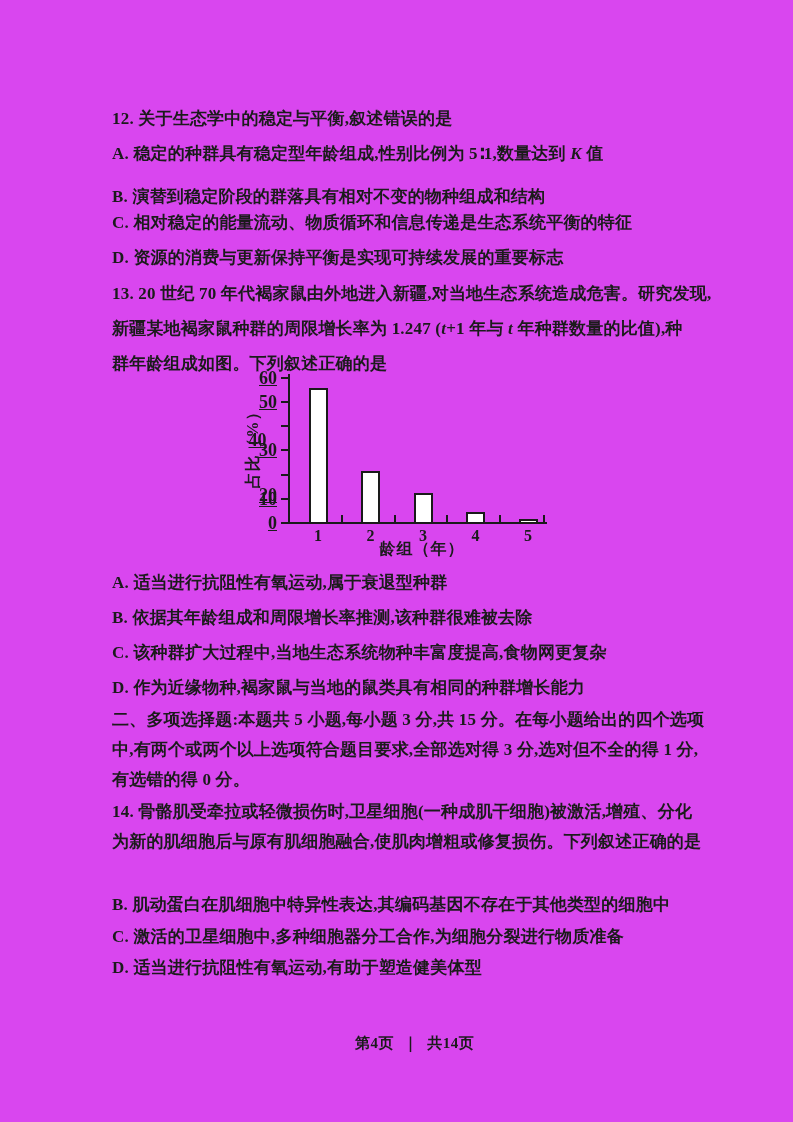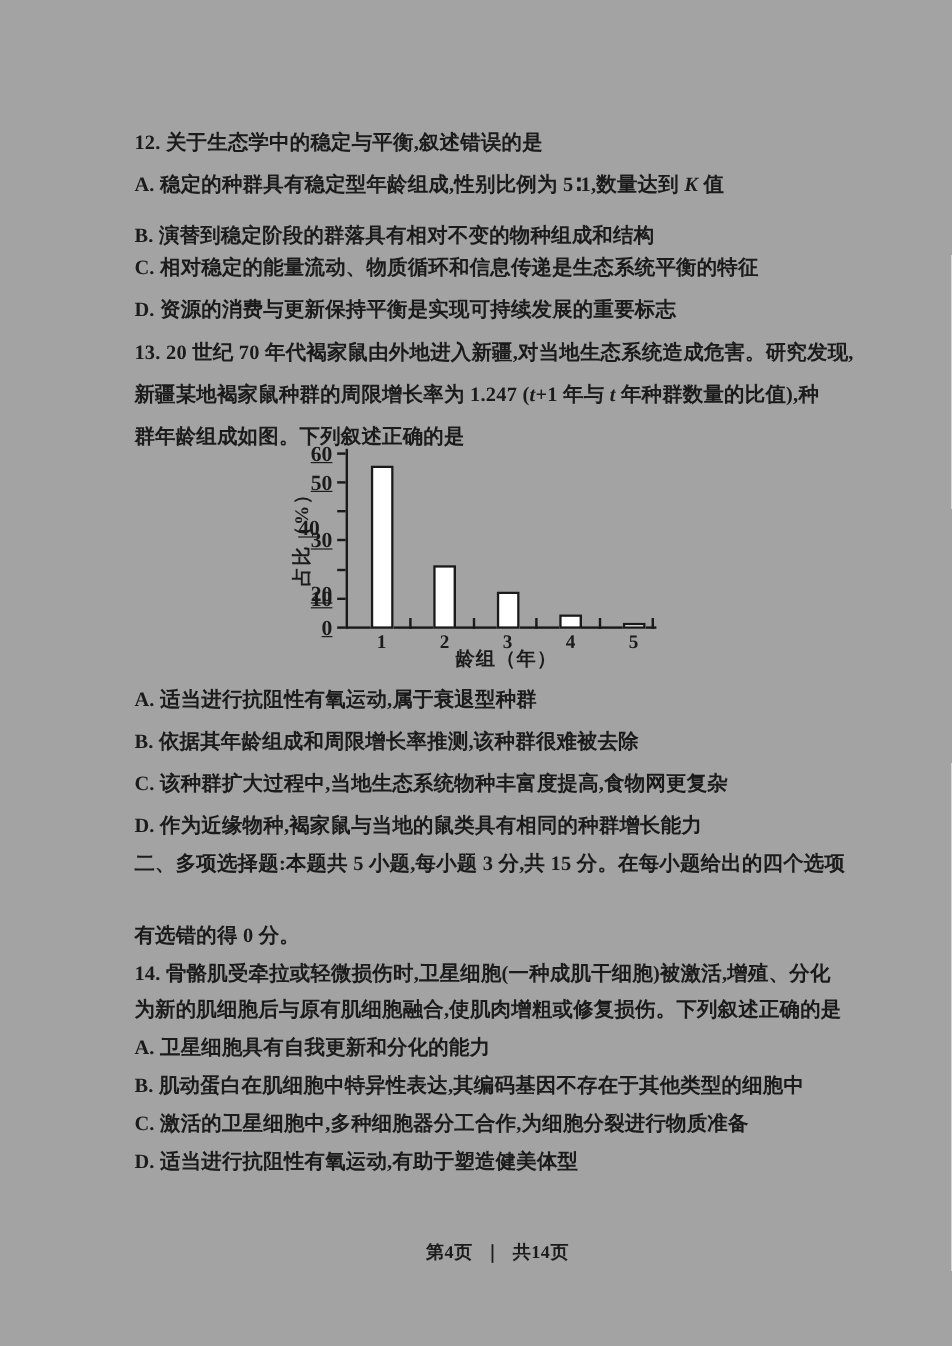--- a/index.html
+++ b/index.html
@@ -1,20 +1,20 @@
 <!DOCTYPE html>
 <html><head>
 <meta charset="utf-8">
 <style>
   html, body { margin: 0; padding: 0; background: #ffffff; }
   .page {
     position: relative;
     width: 793px;
     height: 1122px;
-    background: #a3a3a3;
+    background: #d946ef;
     font-family: "Liberation Serif", "DejaVu Serif", serif;
     color: #1b1b1b;
     font-weight: 600;
     overflow: hidden;
   }
   .line {
     position: absolute;
     left: 112px;
     font-size: 17px;
     line-height: 22px;
@@ -106,25 +106,25 @@
       <div class="axis" style="left: 313px; top: 145px; width: 2px; height: 9px;"></div>
       <div class="xtl" style="left: 286px; top: 157px; width: 24px;">5</div>
     </div>
 
   <div class="line" style="top:572px">A. 适当进行抗阻性有氧运动,属于衰退型种群</div>
   <div class="line" style="top:607px">B. 依据其年龄组成和周限增长率推测,该种群很难被去除</div>
   <div class="line" style="top:642px">C. 该种群扩大过程中,当地生态系统物种丰富度提高,食物网更复杂</div>
   <div class="line" style="top:677px">D. 作为近缘物种,褐家鼠与当地的鼠类具有相同的种群增长能力</div>
 
   <div class="line" style="top:709px">二、多项选择题:本题共 5 小题,每小题 3 分,共 15 分。在每小题给出的四个选项</div>
+  <div class="line" style="top:739px">中,有两个或两个以上选项符合题目要求,全部选对得 3 分,选对但不全的得 1 分,</div>
   <div class="line" style="top:769px">有选错的得 0 分。</div>
 
   <div class="line" style="top:801px">14. 骨骼肌受牵拉或轻微损伤时,卫星细胞(一种成肌干细胞)被激活,增殖、分化</div>
   <div class="line" style="top:831px">为新的肌细胞后与原有肌细胞融合,使肌肉增粗或修复损伤。下列叙述正确的是</div>
-  <div class="line" style="top:862px">A. 卫星细胞具有自我更新和分化的能力</div>
   <div class="line" style="top:894px">B. 肌动蛋白在肌细胞中特异性表达,其编码基因不存在于其他类型的细胞中</div>
   <div class="line" style="top:926px">C. 激活的卫星细胞中,多种细胞器分工合作,为细胞分裂进行物质准备</div>
   <div class="line" style="top:957px">D. 适当进行抗阻性有氧运动,有助于塑造健美体型</div>
 
   <div class="footer">
     <span>第4页</span><span class="fsep">｜</span><span>共14页</span>
   </div>
 
 </div>
 

